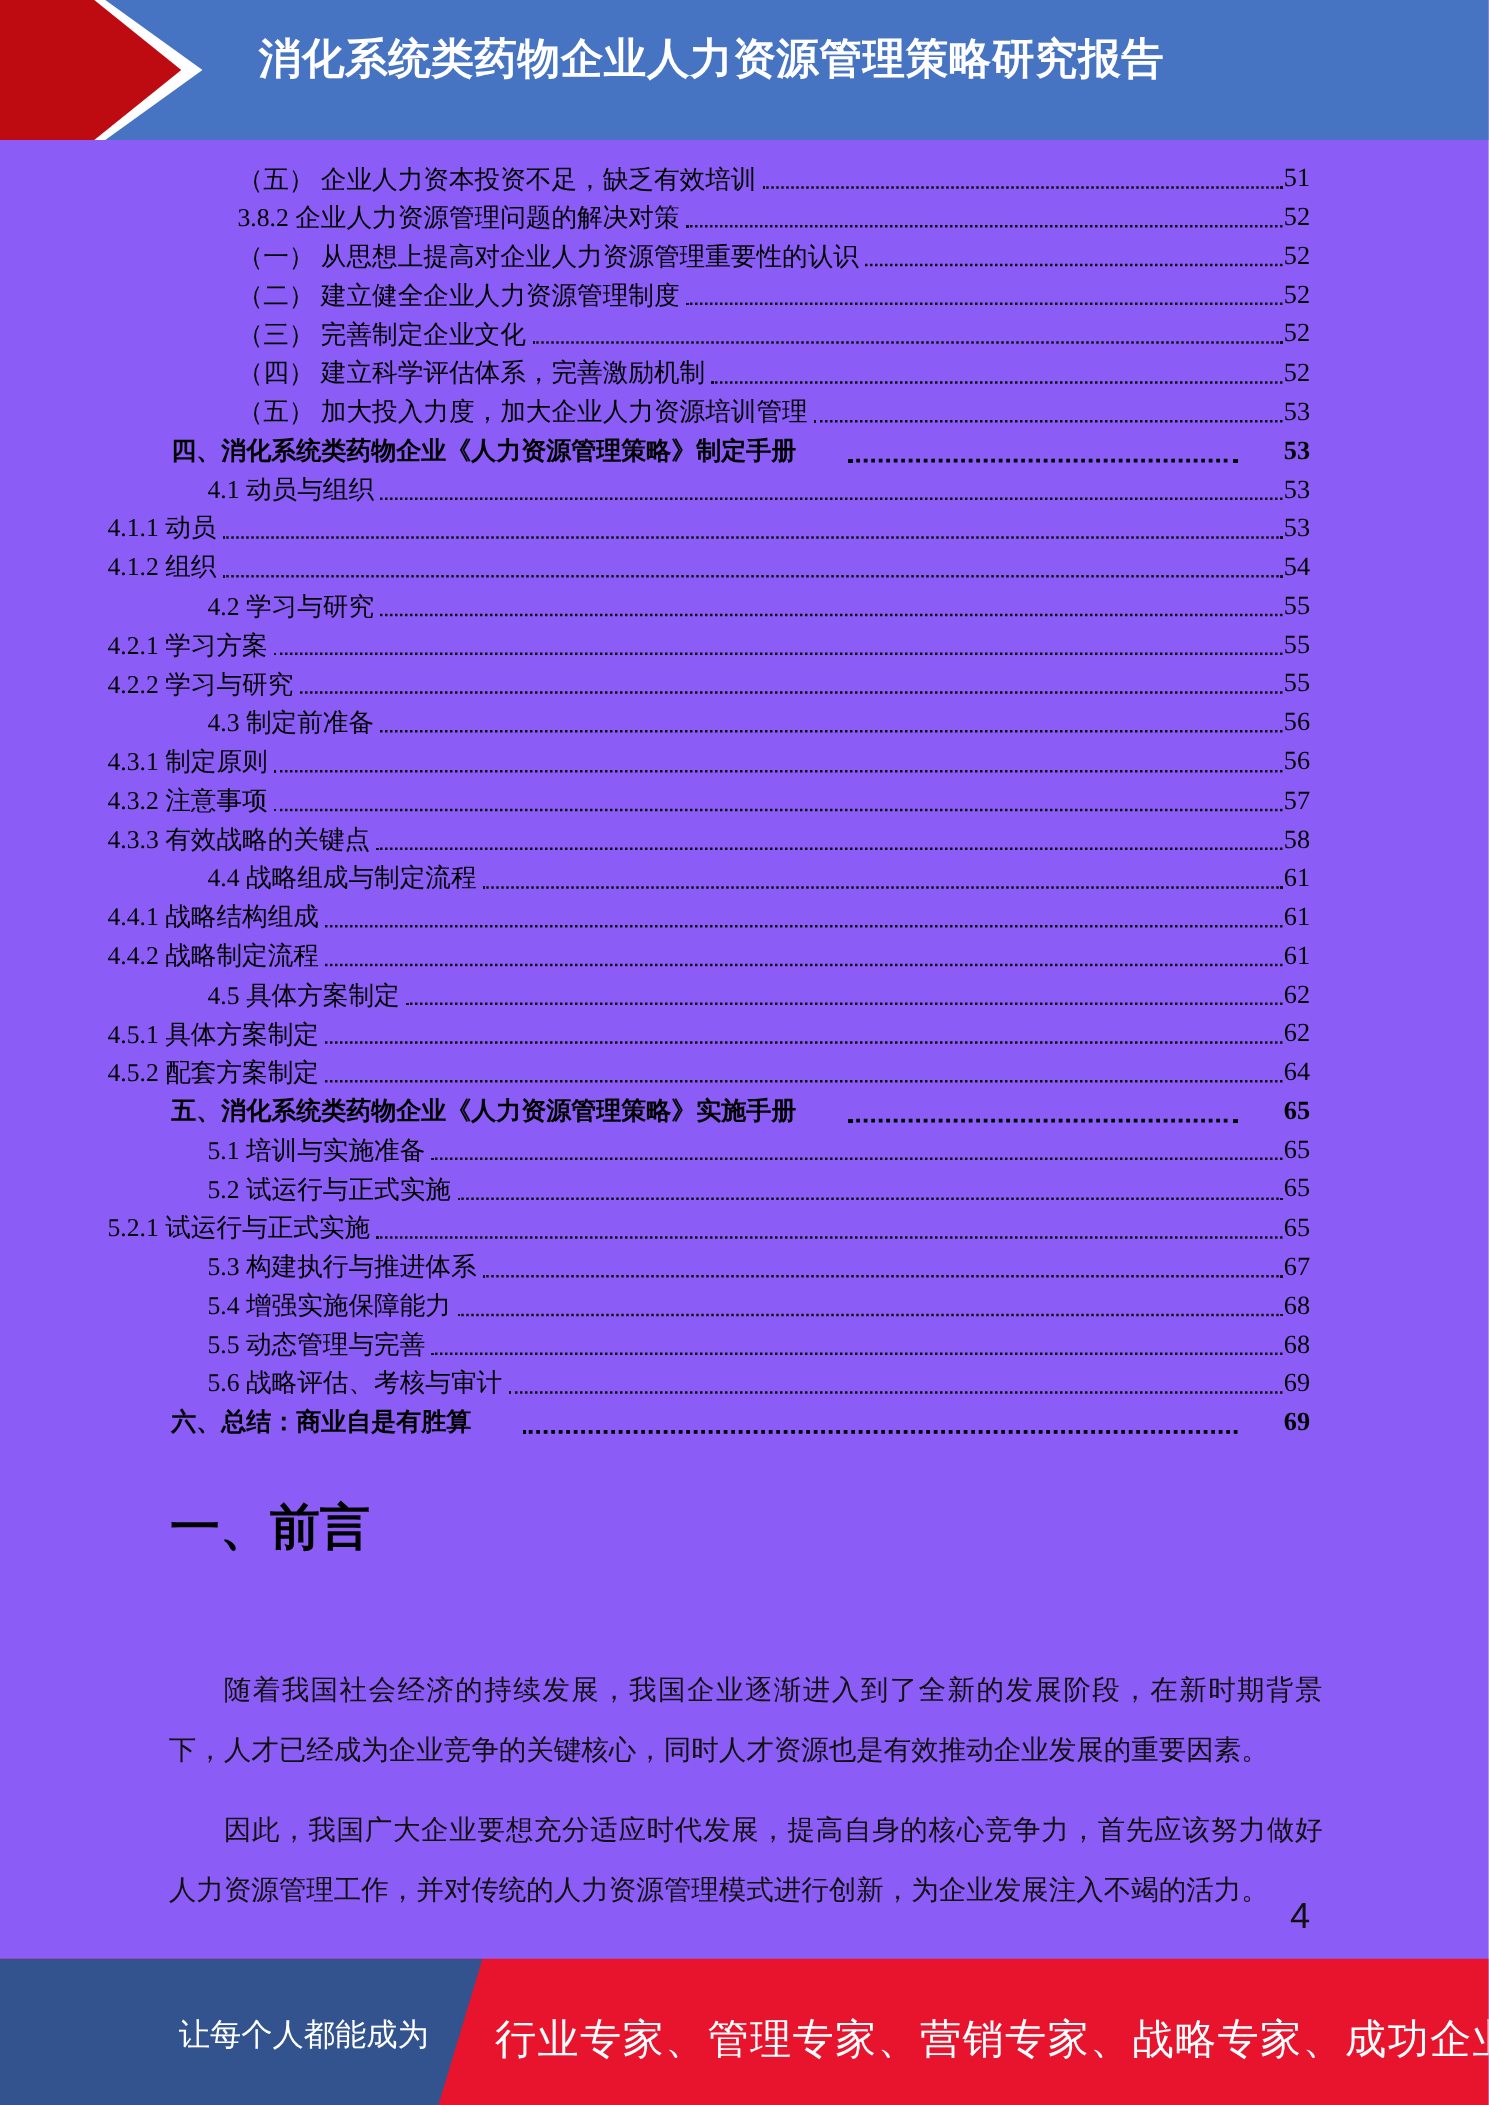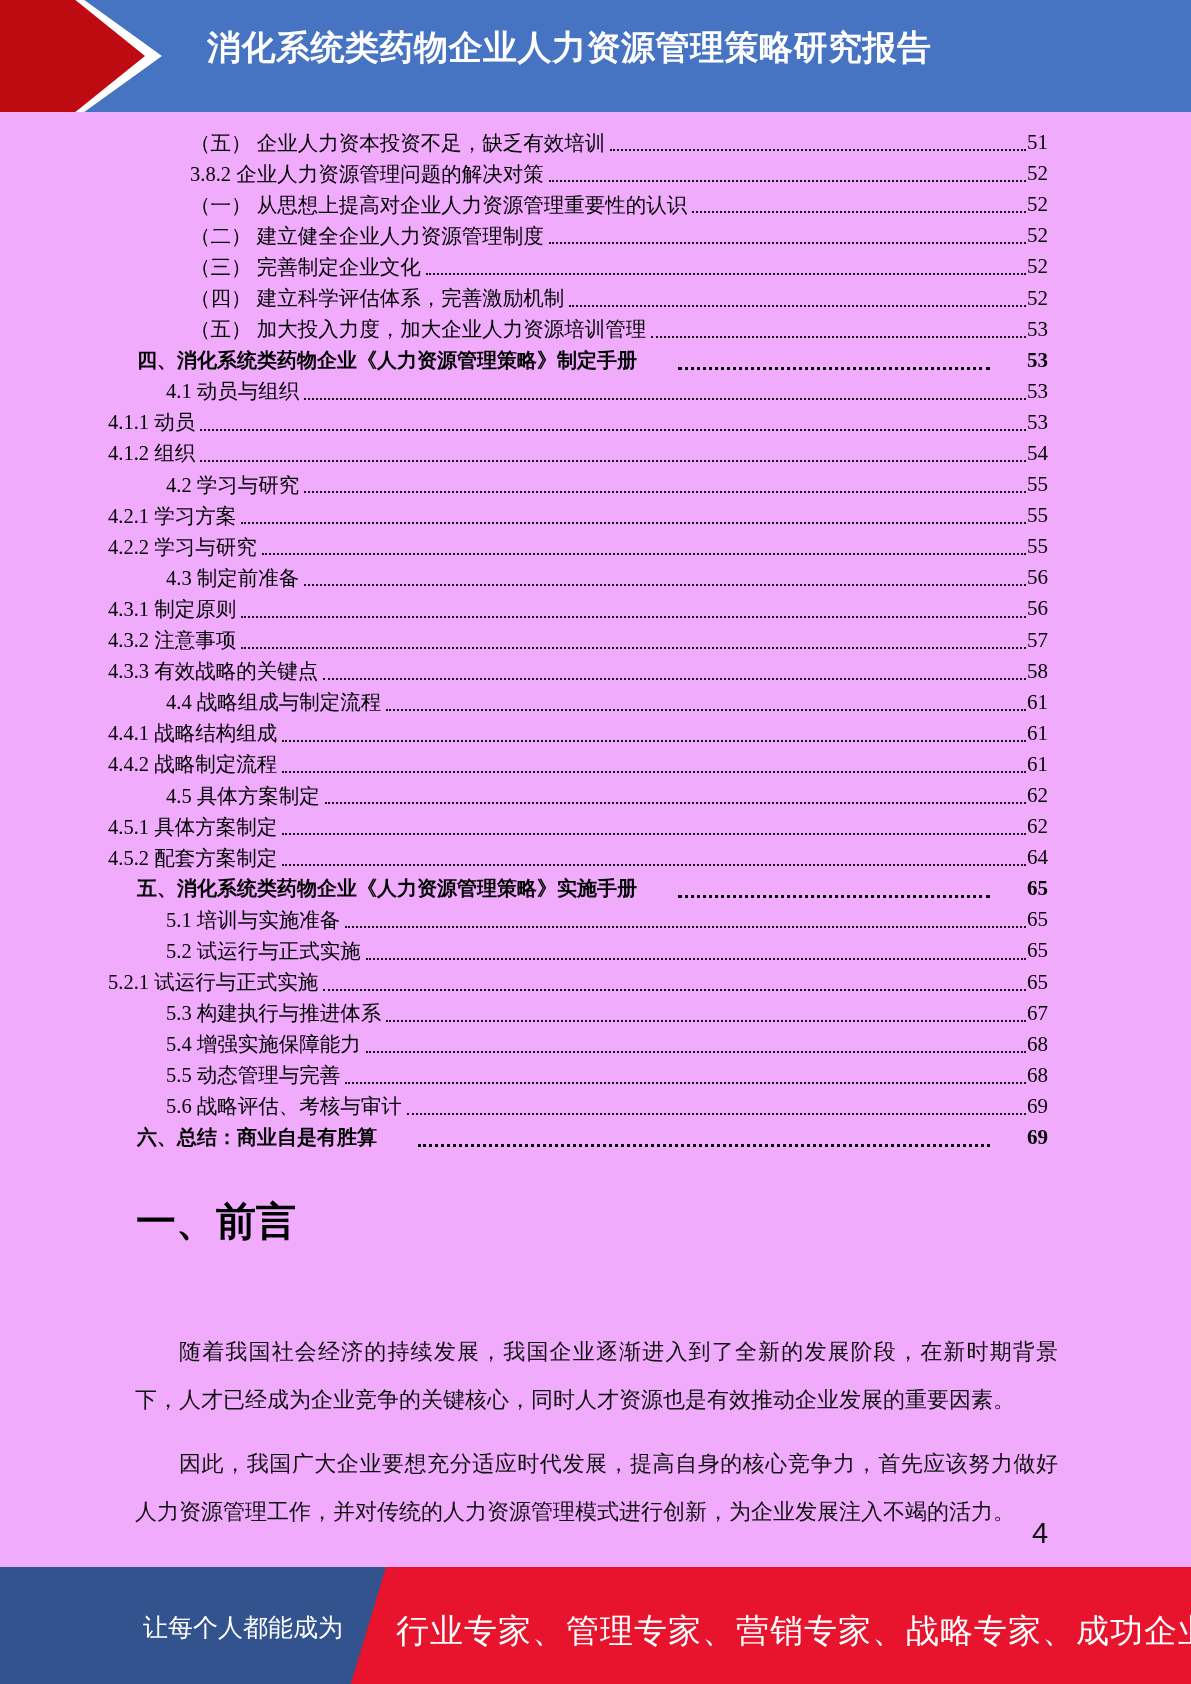--- a/index.html
+++ b/index.html
@@ -1,19 +1,19 @@
 <!DOCTYPE html>
 <html><head>
 <meta charset="utf-8">
 <style>
   html, body { margin: 0; padding: 0; background: #e9e9e9; }
   .page {
     position: relative;
     width: 1191px; height: 1684px;
-    background: #f0abfc;
+    background: #8b5cf6;
     overflow: hidden;
     font-family: "Liberation Serif", "DejaVu Serif", serif;
     color: #000;
   }
 
   
   .header-band {
     position: absolute; top: 0; left: 0;
     width: 100%; height: 112px;
     background: var(--header-blue, #4673C2);
@@ -42,21 +42,21 @@
   .toc { position: absolute; top: 127px; left: 0; width: 1048px; }
   .toc-row {
     display: flex; align-items: center;
     height: 31.1px;
     font-size: 20.5px;
     white-space: nowrap;
   }
   .toc-row.lv0 { padding-left: 137px; }
   .toc-row.lv1 { padding-left: 166px; }
   .toc-row.lv2 { padding-left: 190px; }
-  .toc-row.lv3 { padding-left: 108px; }
+  .toc-row.lv3 { padding-left: 86px; }
   .toc-row.bold {
     font-weight: bold;
     font-family: "Liberation Sans", "DejaVu Sans", sans-serif;
     font-size: 20px;
     gap: 36px;
   }
   .toc-leader {
     flex: 1 1 auto;
     align-self: flex-end;
     margin: 0 1px 7px 5px;

